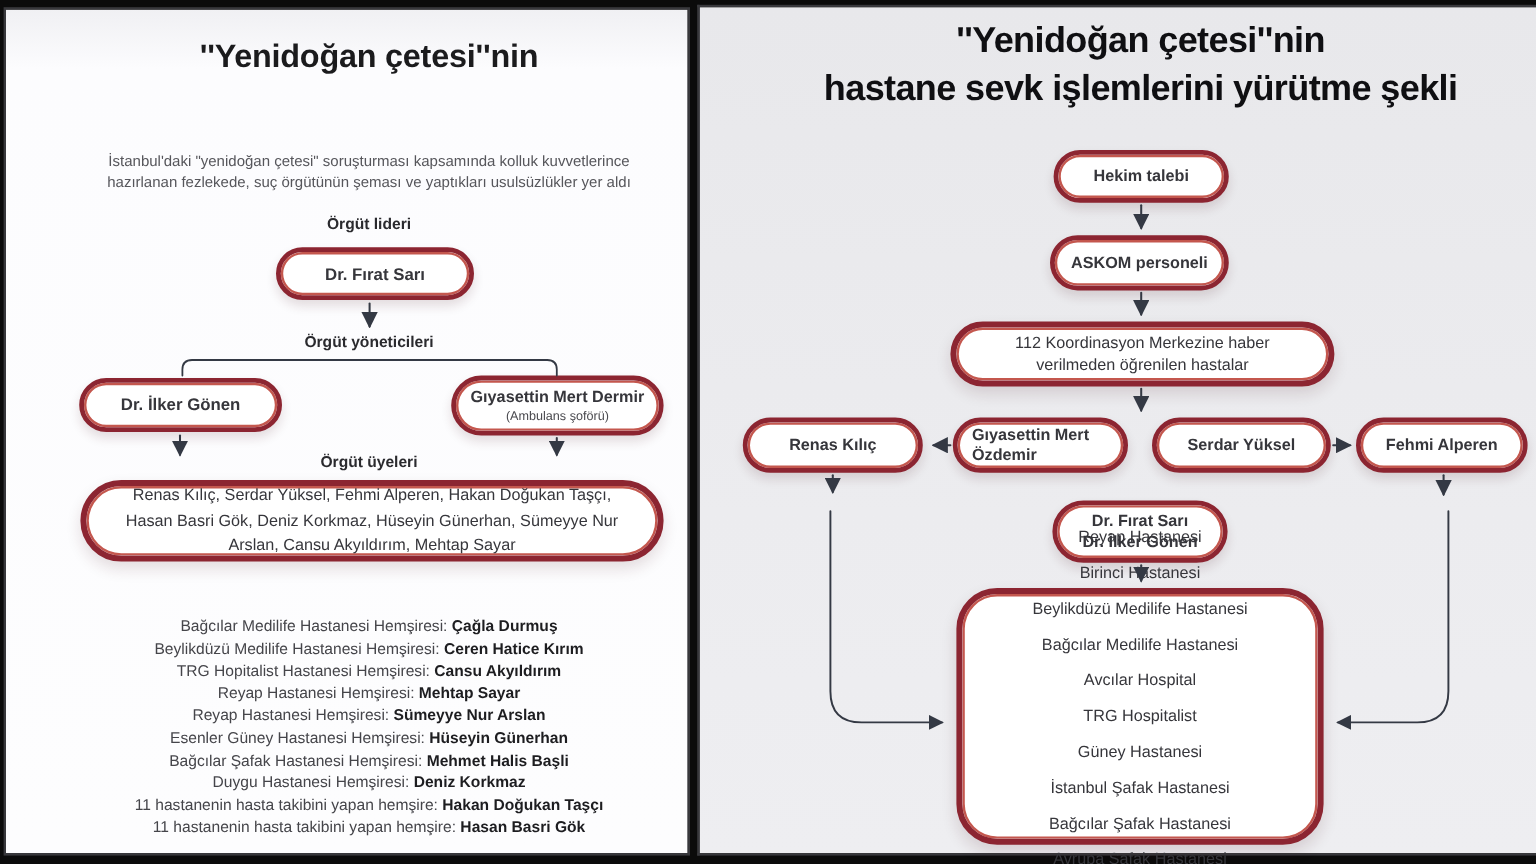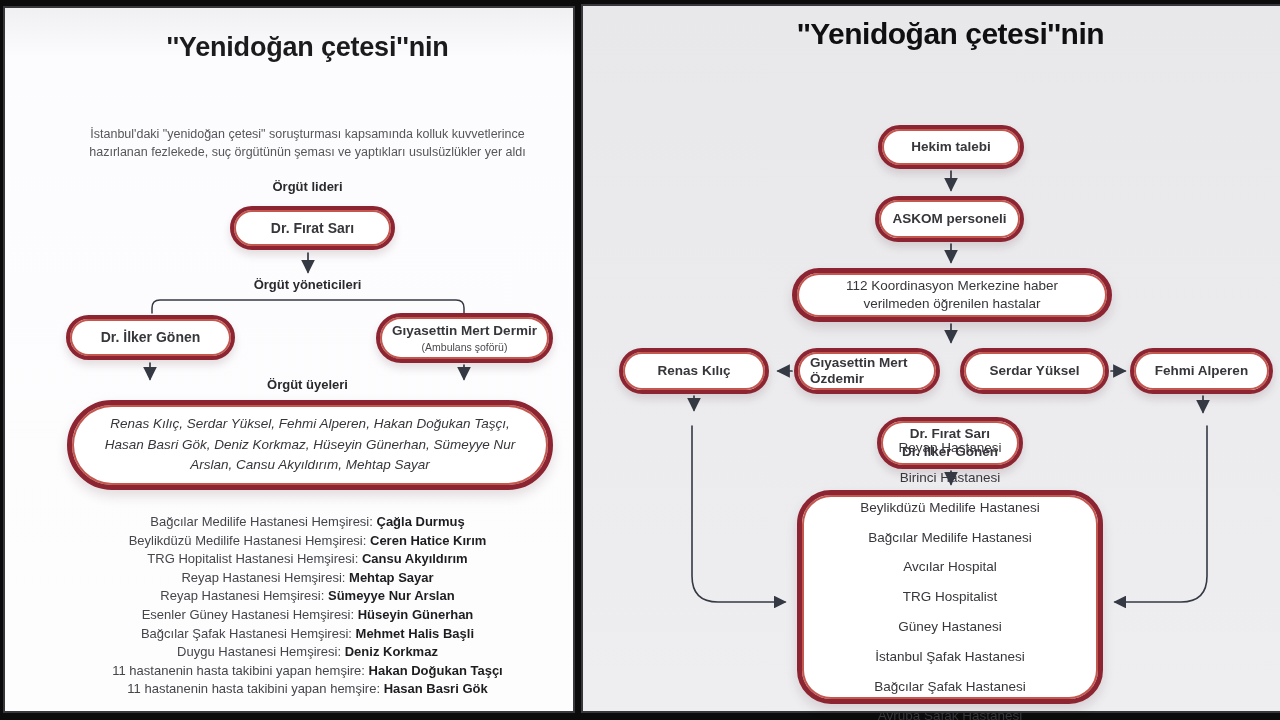--- a/index.html
+++ b/index.html
@@ -81,21 +81,21 @@
     <span>Dr. İlker Gönen</span>
   </div>
 
   <div class="abs pill" style="left:371px;top:305px;width:177px;height:50px;">
     <span style="font-size:13.5px;">Gıyasettin Mert Dermir</span>
     <span class="sub">(Ambulans şoförü)</span>
   </div>
 
   <div class="abs cwrap ctr flow-label" style="top:369px;">Örgüt üyeleri</div>
 
-  <div id="members-box" class="abs bigbox" style="left:62px;top:392px;width:486px;height:90px;font-style:italic;">
+  <div id="members-box" class="abs bigbox" style="left:62px;top:392px;width:486px;height:68px;">
     <span>Renas Kılıç, Serdar Yüksel, Fehmi Alperen, Hakan Doğukan Taşçı, Hasan Basri Gök, Deniz Korkmaz, Hüseyin Günerhan, Sümeyye Nur Arslan, Cansu Akyıldırım, Mehtap Sayar</span>
   </div>
 
   <div class="abs cwrap ctr nurses" style="top:505px;">
 
       <div class="nurse-line"><span class="n-role">Bağcılar Medilife Hastanesi Hemşiresi:</span> <span class="n-name">Çağla Durmuş</span></div>
 
       <div class="nurse-line"><span class="n-role">Beylikdüzü Medilife Hastanesi Hemşiresi:</span> <span class="n-name">Ceren Hatice Kırım</span></div>
 
       <div class="nurse-line"><span class="n-role">TRG Hopitalist Hastanesi Hemşiresi:</span> <span class="n-name">Cansu Akyıldırım</span></div>
@@ -125,20 +125,21 @@
     <path d="M147,305 L147,300 Q147,292 155,292 L451,292 Q459,292 459,300 L459,305" fill="none" stroke="#343944" stroke-width="1.5" stroke-linecap="round"></path>
     <path d="M145,355 L145,371" fill="none" stroke="#343944" stroke-width="1.7" stroke-linecap="round" marker-end="url(#ah-l)"></path>
     <path d="M459,357 L459,371" fill="none" stroke="#343944" stroke-width="1.7" stroke-linecap="round" marker-end="url(#ah-l)"></path>
   </svg>
 </div>
 
 <div id="card-right" class="card">
 
   <div class="abs cwrap-r ctr title-r" style="top:8px;">
     <div>''Yenidoğan çetesi''nin</div>
+    <div>hastane sevk işlemlerini yürütme şekli</div>
   </div>
 
   <div class="abs pill" style="left:295px;top:119px;width:146px;height:44px;font-size:13.5px;">
     <span>Hekim talebi</span>
   </div>
 
   <div class="abs pill" style="left:292px;top:190px;width:149px;height:46px;font-size:13.5px;">
     <span>ASKOM personeli</span>
   </div>
 

